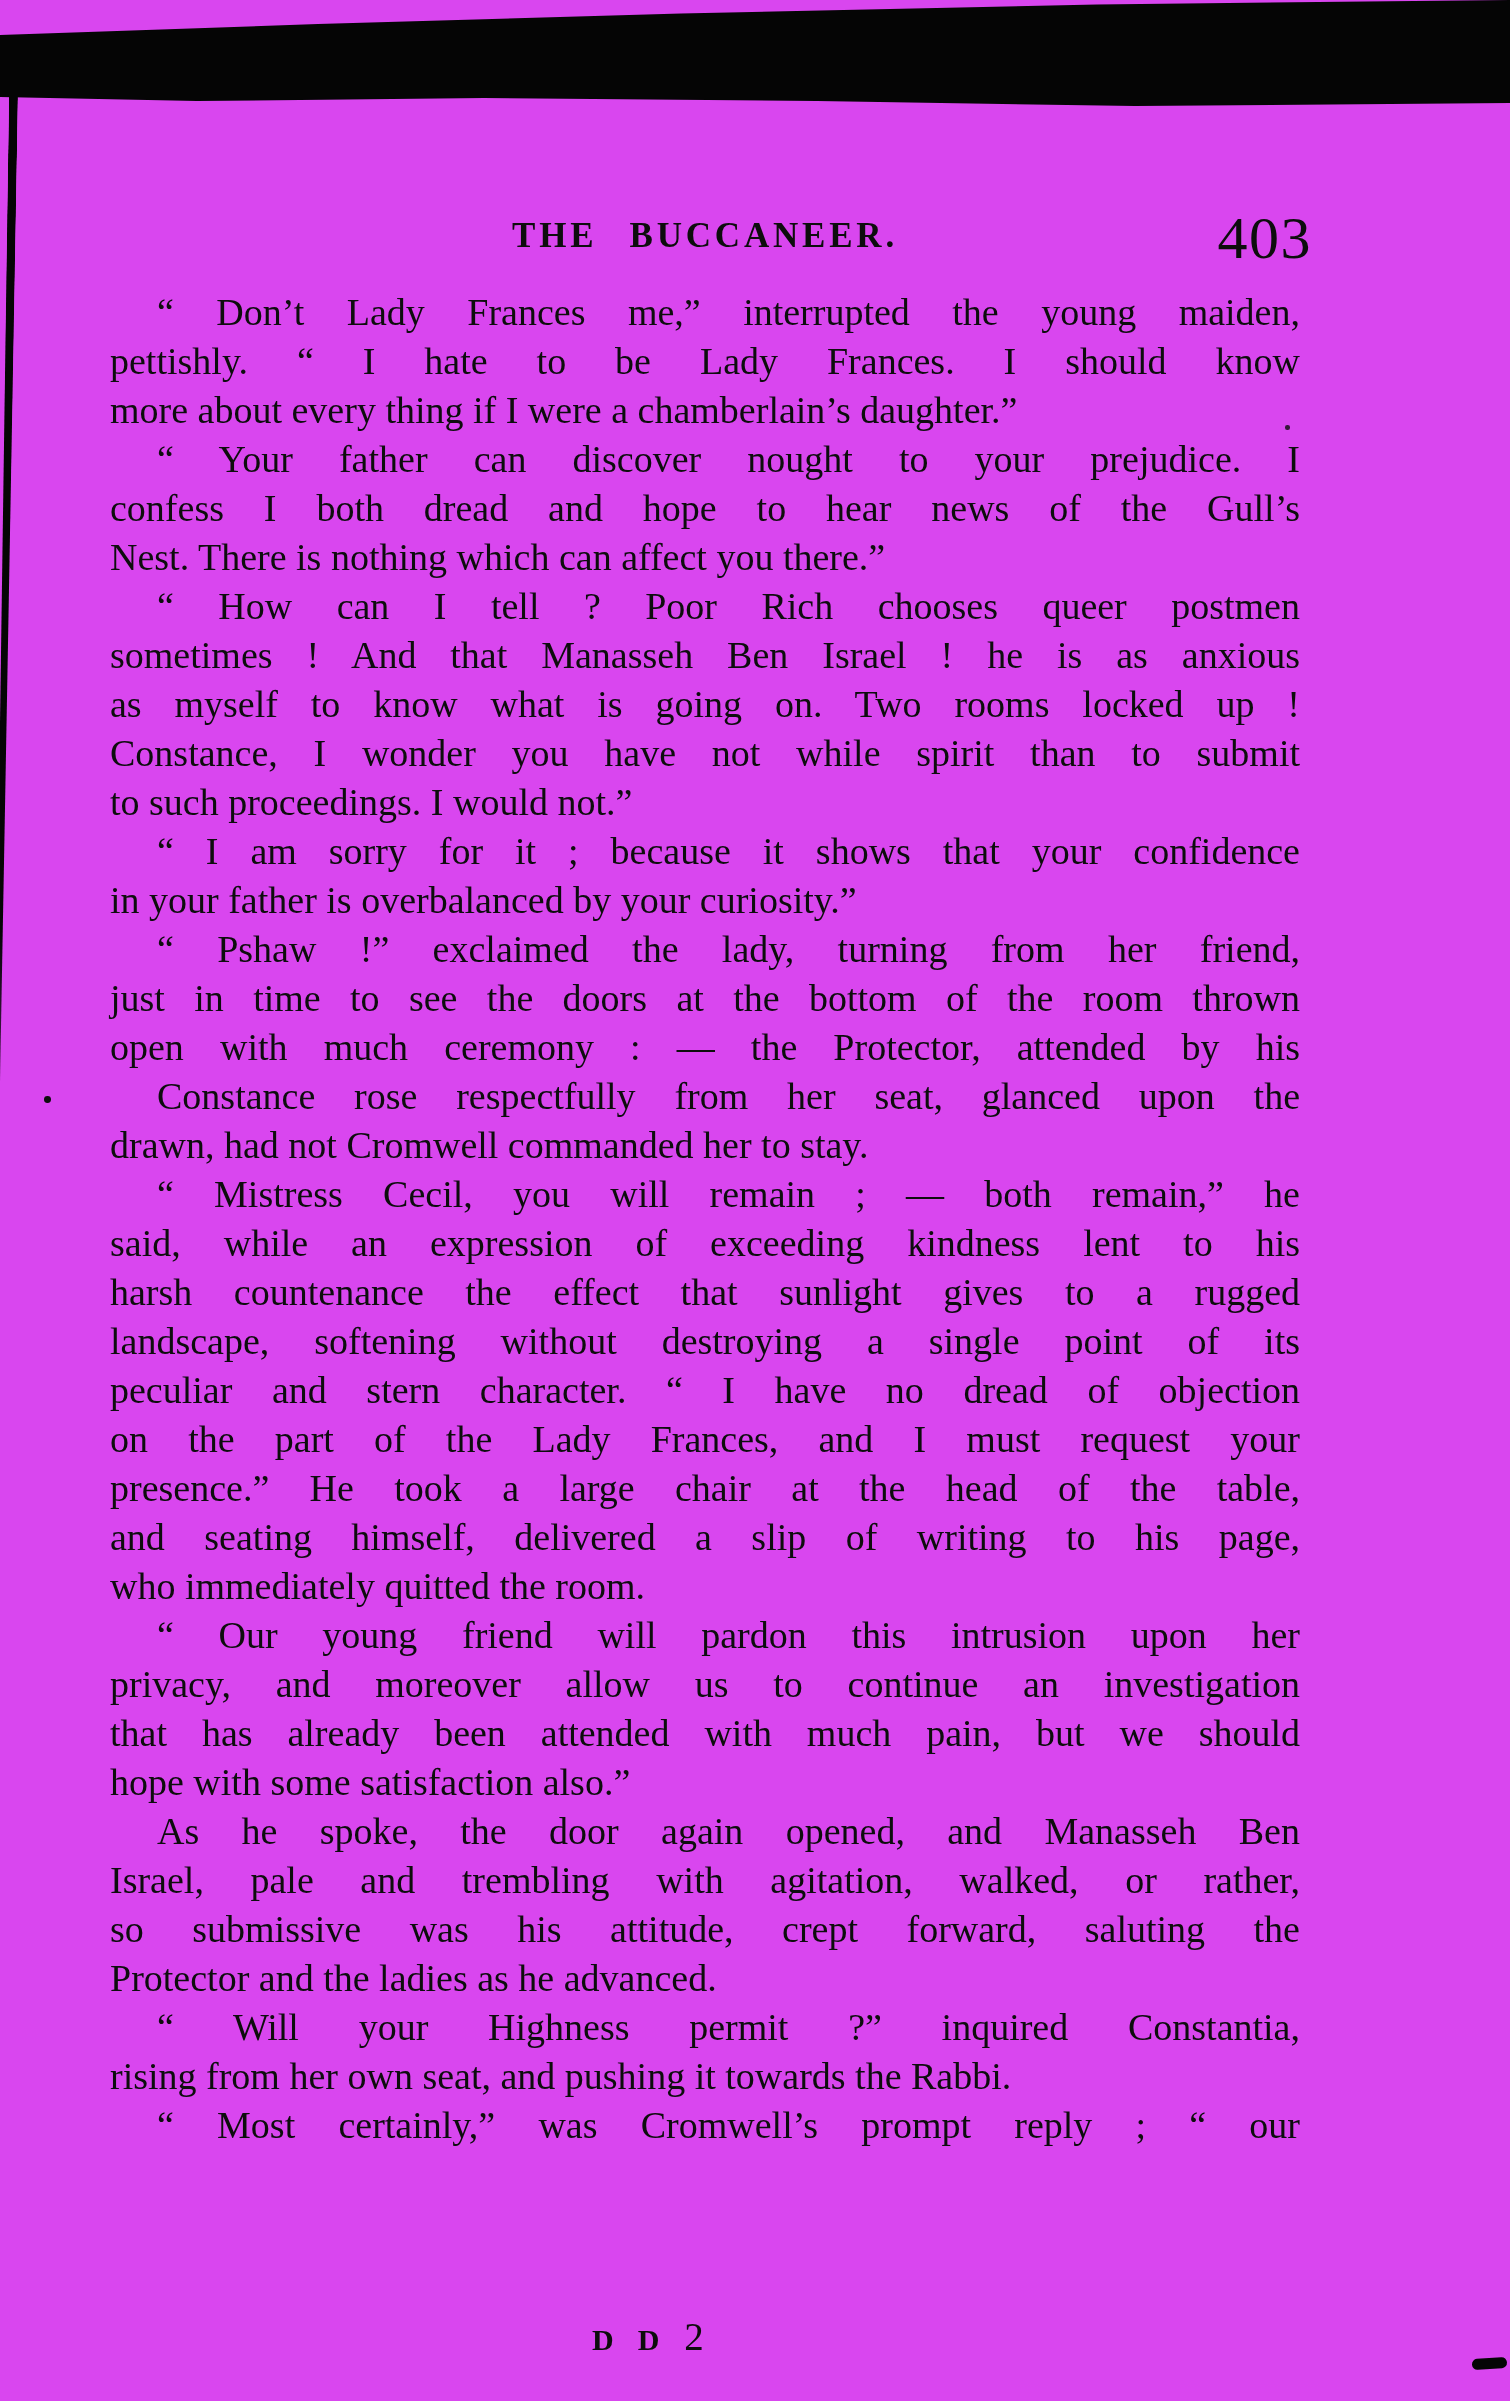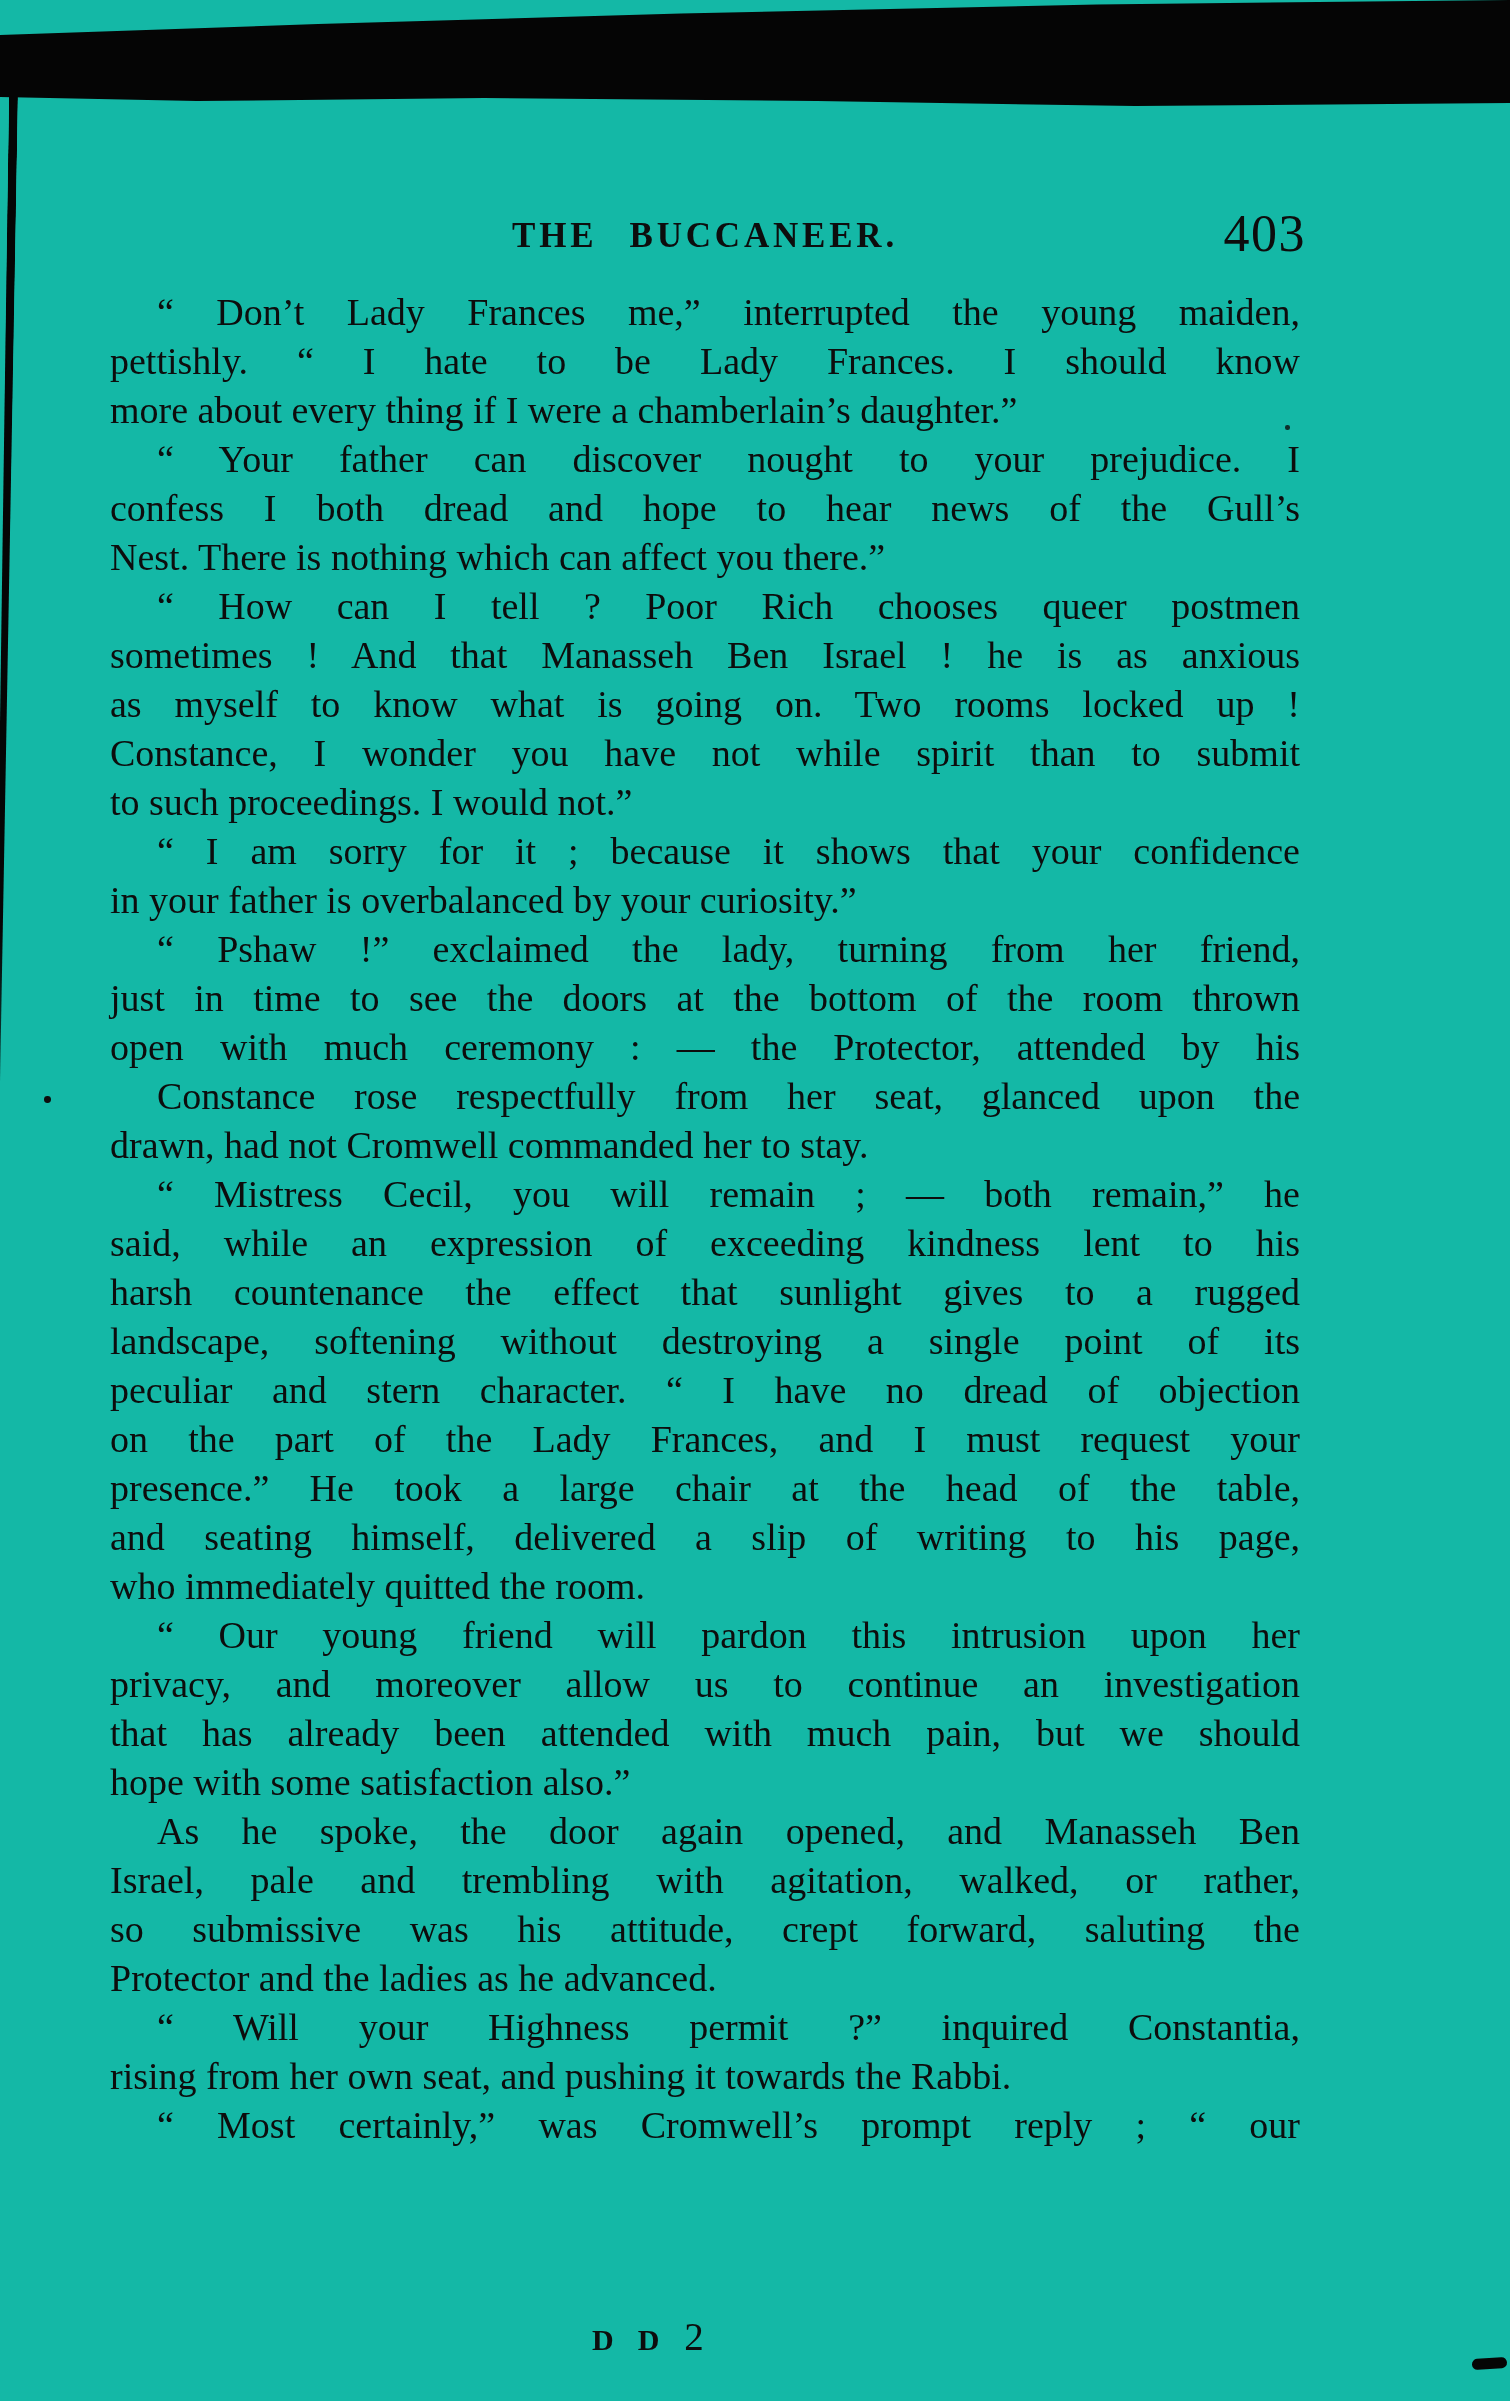--- a/index.html
+++ b/index.html
@@ -4,21 +4,21 @@
 <style>
   html, body {
     margin: 0;
     padding: 0;
     background: #e8e8e8;
   }
   .page {
     position: relative;
     width: 1510px;
     height: 2401px;
-    background: #14b8a6;
+    background: #d946ef;
     overflow: hidden;
     font-family: "Liberation Serif", serif;
     color: #0d0d0d;
   }
 
   
   .top-scan-bar {
     position: absolute;
     left: 0; top: 0;
     width: 1510px; height: 110px;
@@ -60,22 +60,22 @@
     text-align: center;
     font-size: 35px;
     font-weight: bold;
     letter-spacing: 3.8px;
     word-spacing: 19.7px;
     white-space: nowrap;
   }
   .page-number {
     position: absolute;
     top: 204px;
-    right: 204px;
-    font-size: 52px;
+    right: 198px;
+    font-size: 60px;
     letter-spacing: 1.5px;
   }
 
   
   .text-block {
     position: absolute;
     left: 110px; top: 288px;
     width: 1190px;
   }
   .line {

